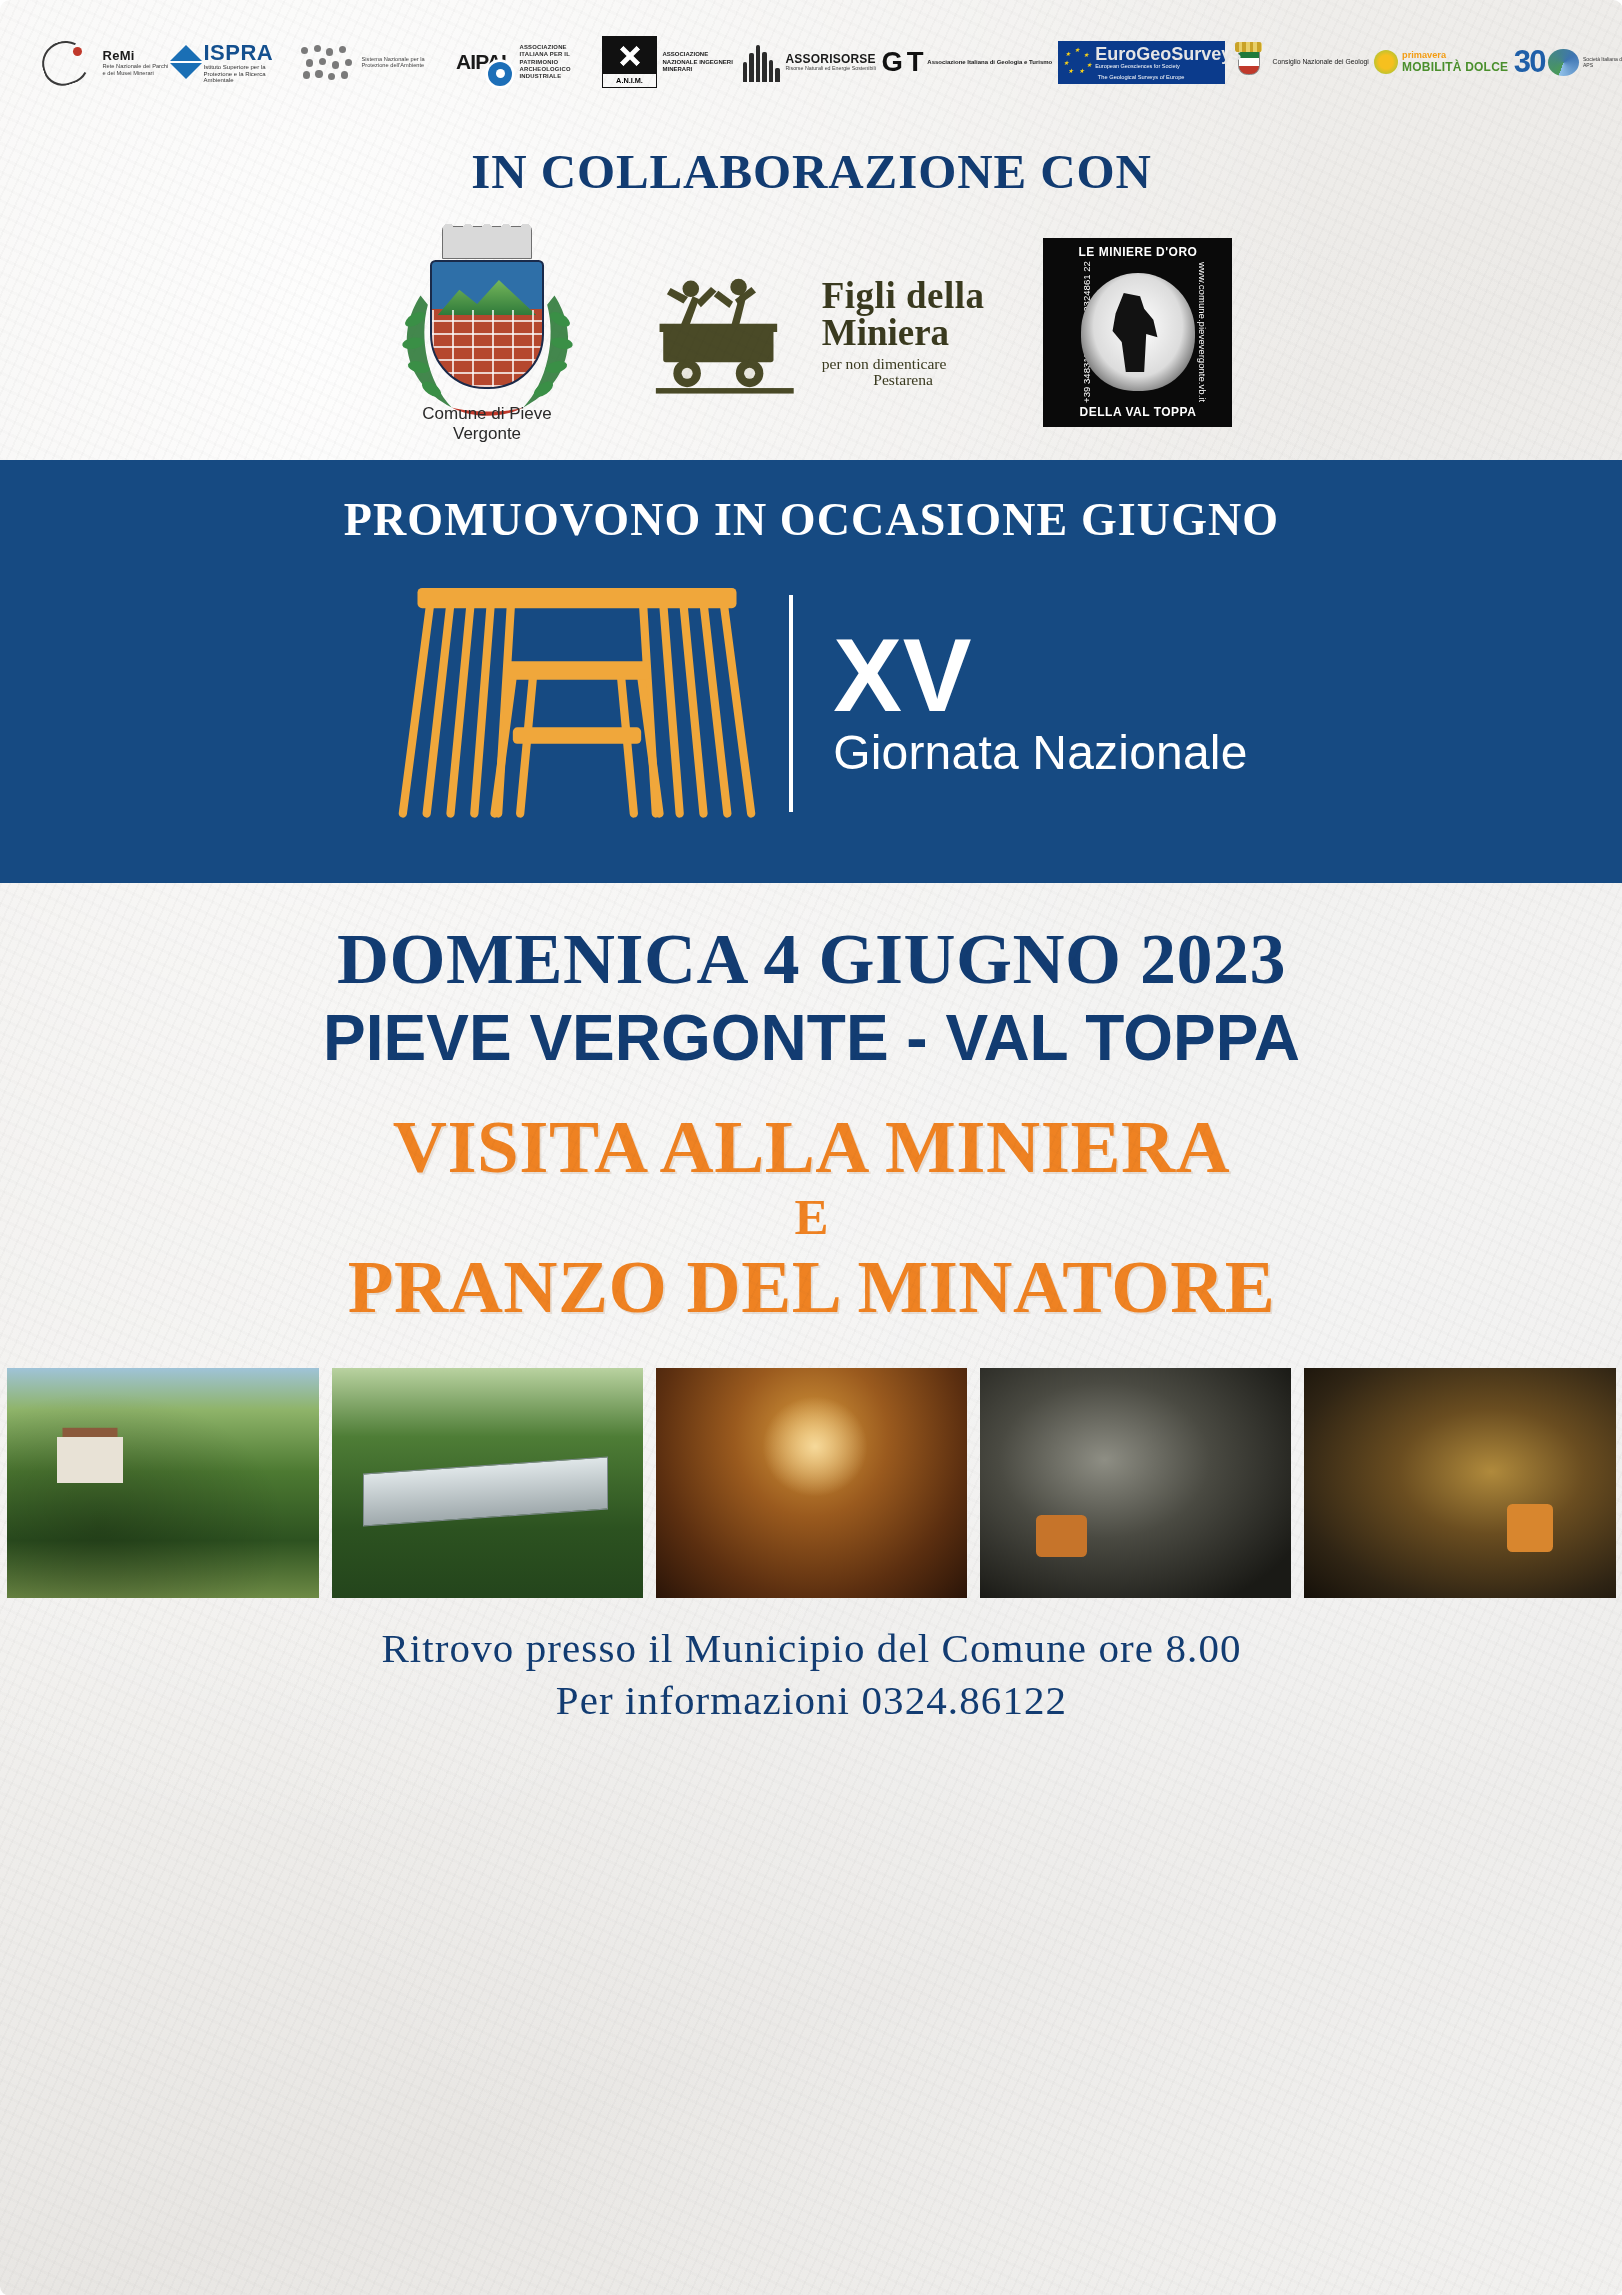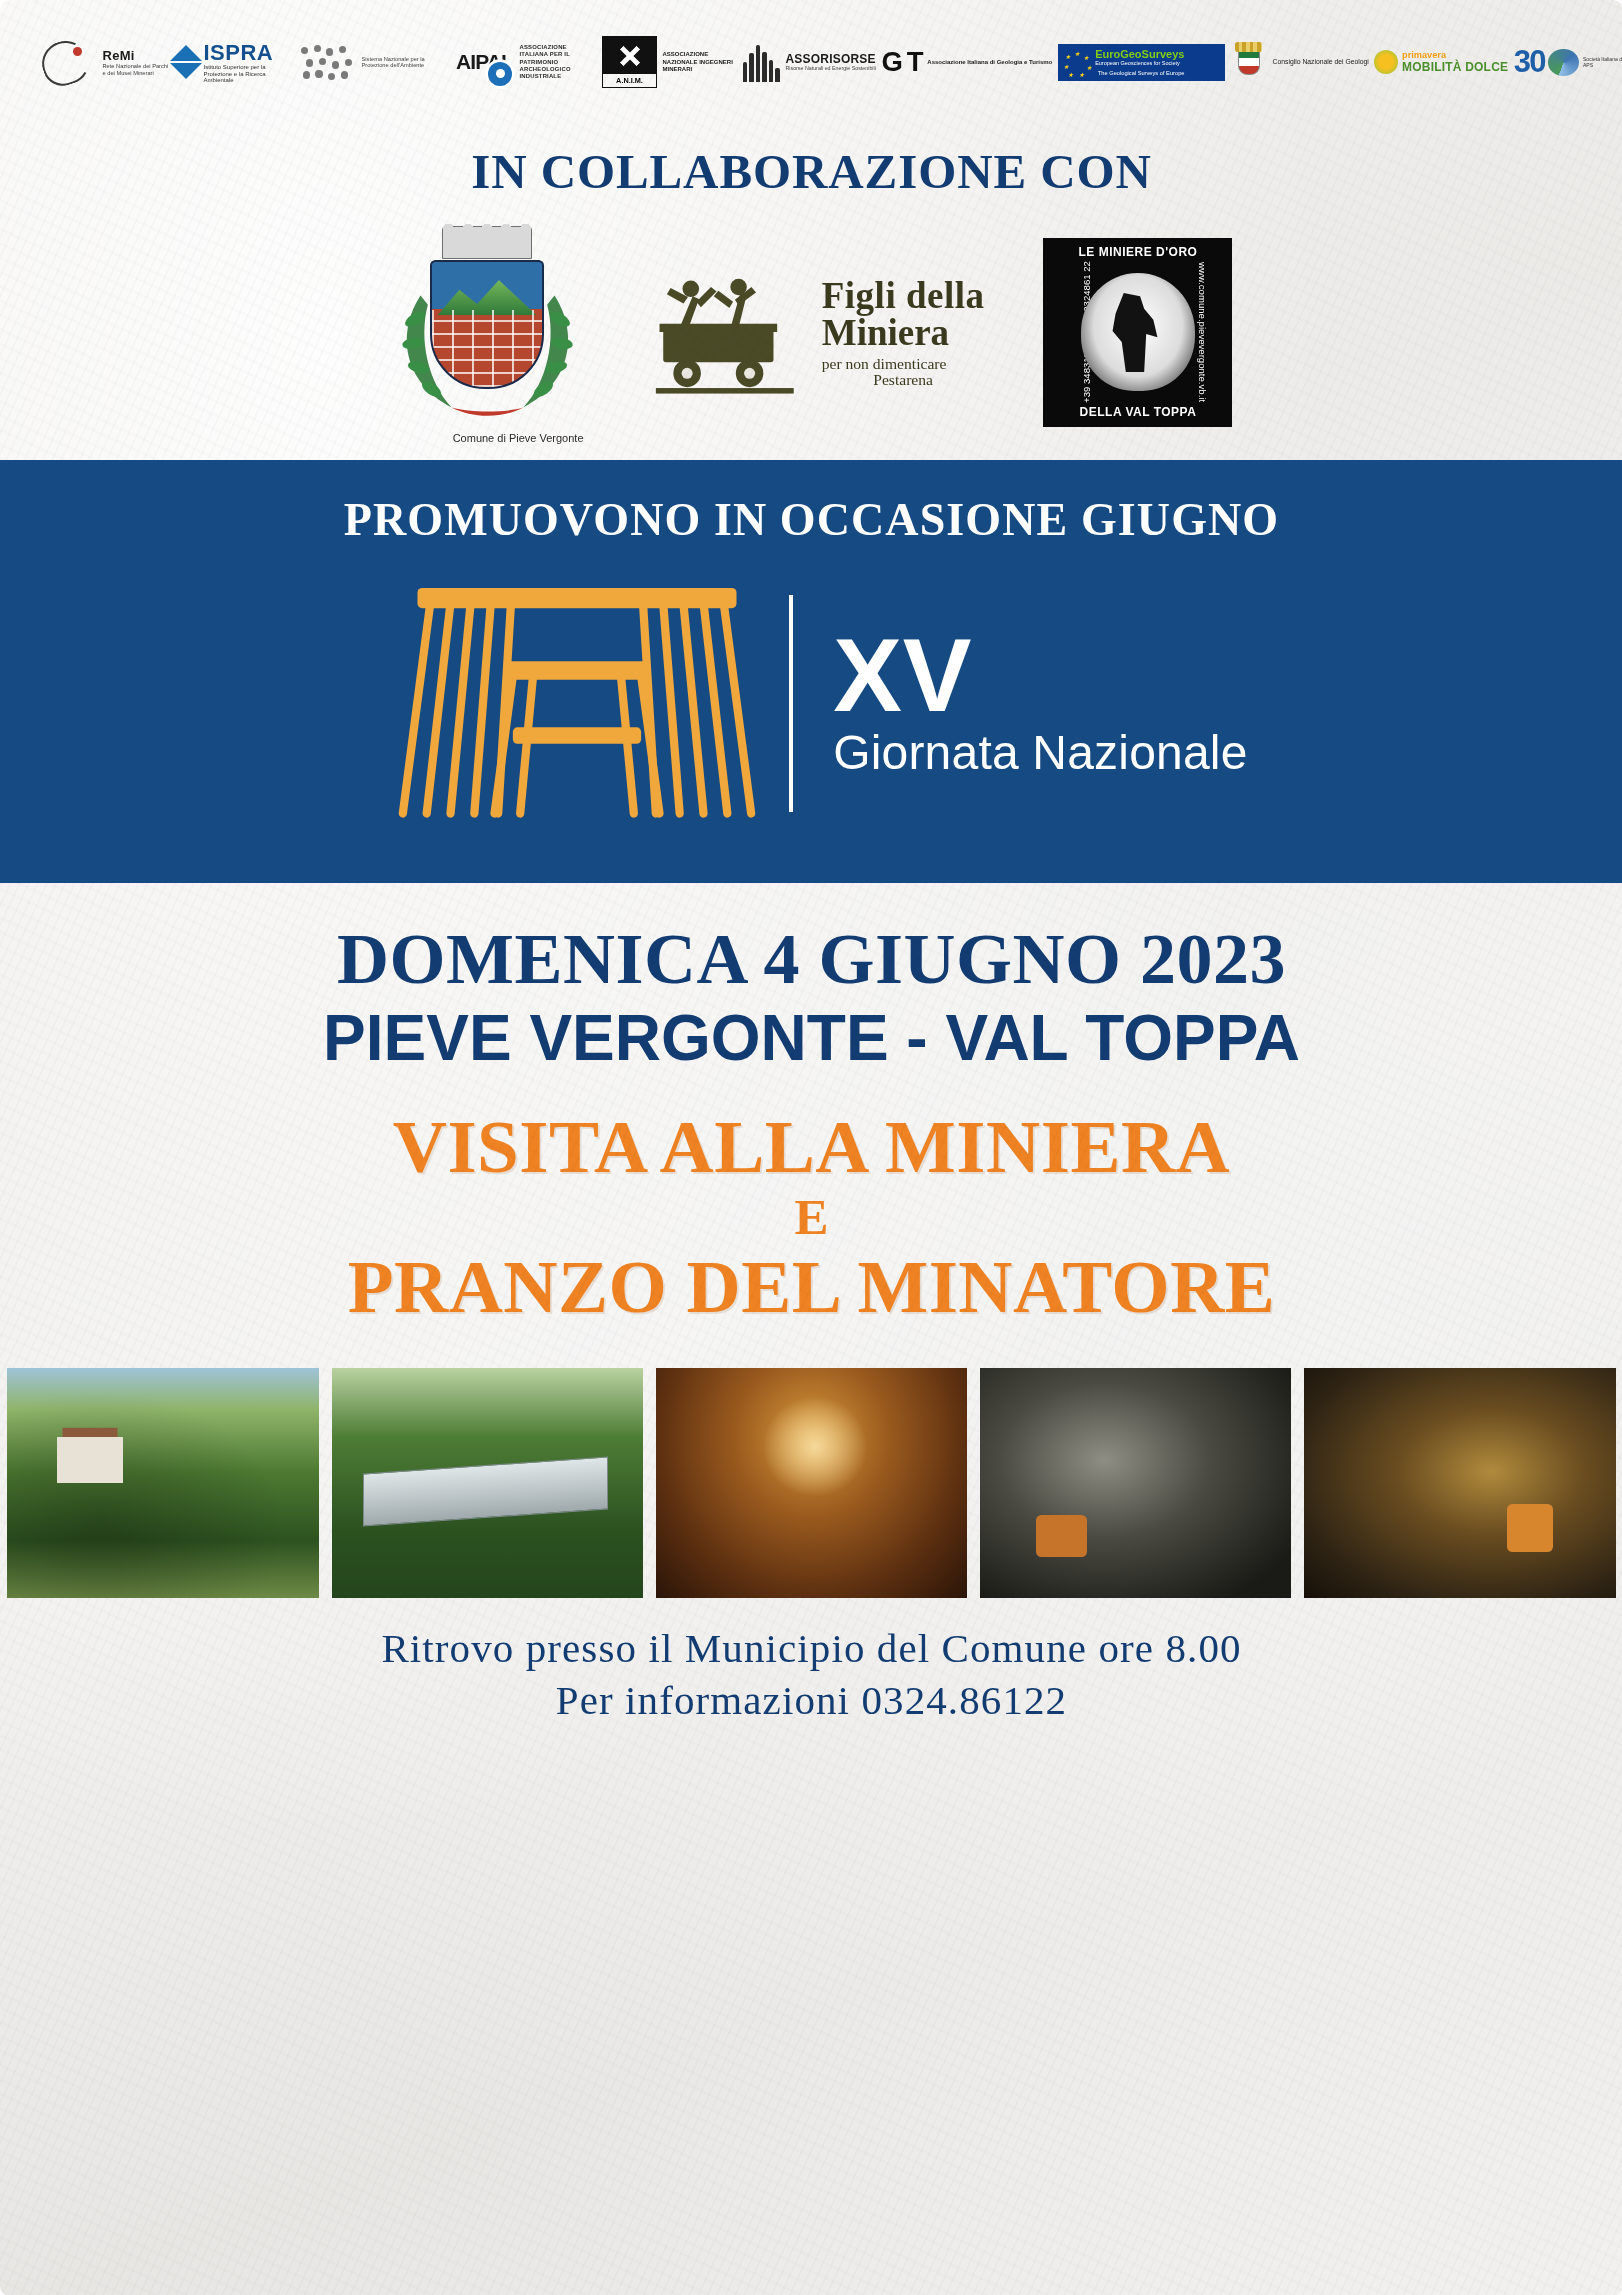--- a/index.html
+++ b/index.html
@@ -140,21 +140,21 @@
 
   
   .egs {
     background: #0b3b8c; padding: 4.6px 6.4px; position: relative;
     min-width: 154px;
   }
   .egs .stars {
     position: absolute; left: 5.5px; top: 5.5px; width: 27.5px; height: 27.5px;
   }
   .egs .stars i { position:absolute; color:#ffd617; font-size: 6.4px; }
-  .egs .name { color:#84cc16; font-size: 11px; font-weight: bold; padding-left: 31px; line-height:1;}
+  .egs .name { color:#e5e5e5; font-size: 18px; font-weight: bold; padding-left: 31px; line-height:1;}
   .egs .sub { color:#fff; font-size: 5.5px; padding-left: 31px; line-height: 1.2; }
   .egs .foot { color:#fff; font-size: 5.7px; text-align:center; margin-top: 3.7px; }
 
   
   .cng-emb { width: 37px; height: 44px; display:flex; align-items:center; justify-content:center; }
   .cng-emb .shield {
     width: 20px; height: 24px; background: linear-gradient(#1f7a3c 33%, #ffffff 33%, #ffffff 66%, #c0392b 66%);
     border: 0.9px solid #888; border-radius: 0 0 9.2px 9.2px;
   }
   .cng-emb .crown {
@@ -239,22 +239,22 @@
     position:absolute; left: 0; bottom: 0; width: 100%; height: 62%;
     background:
       repeating-linear-gradient(0deg, rgba(255,255,255,.75) 0 1.8px, transparent 1.8px 13px),
       repeating-linear-gradient(90deg, rgba(255,255,255,.75) 0 1.8px, transparent 1.8px 20px);
   }
   .stemma .laurel {
     position: absolute; left: 0; top: 42px; width: 193px; height: 156px;
     border: 0;
   }
   .stemma .caption {
-    position: absolute; bottom: -5.5px; width: 100%; text-align: right;
-    font-size: 11px; color: #2a2a2a; font-family: "Liberation Sans", sans-serif;
+    position: absolute; bottom: -5.5px; width: 100%; text-align: center;
+    font-size: 17px; color: #2a2a2a; font-family: "Liberation Sans", sans-serif;
   }
 
   
   .figli { display:flex; align-items:center; gap: 9.2px; }
   .figli .cart { width: 170px; height: 138px; }
   .figli .words { line-height: 1.0; }
   .figli .words .t1 {
     font-family: "Liberation Serif", serif; font-weight: bold;
     font-size: 37px; color: #3a3a1f; letter-spacing: 0.5px;
   }

